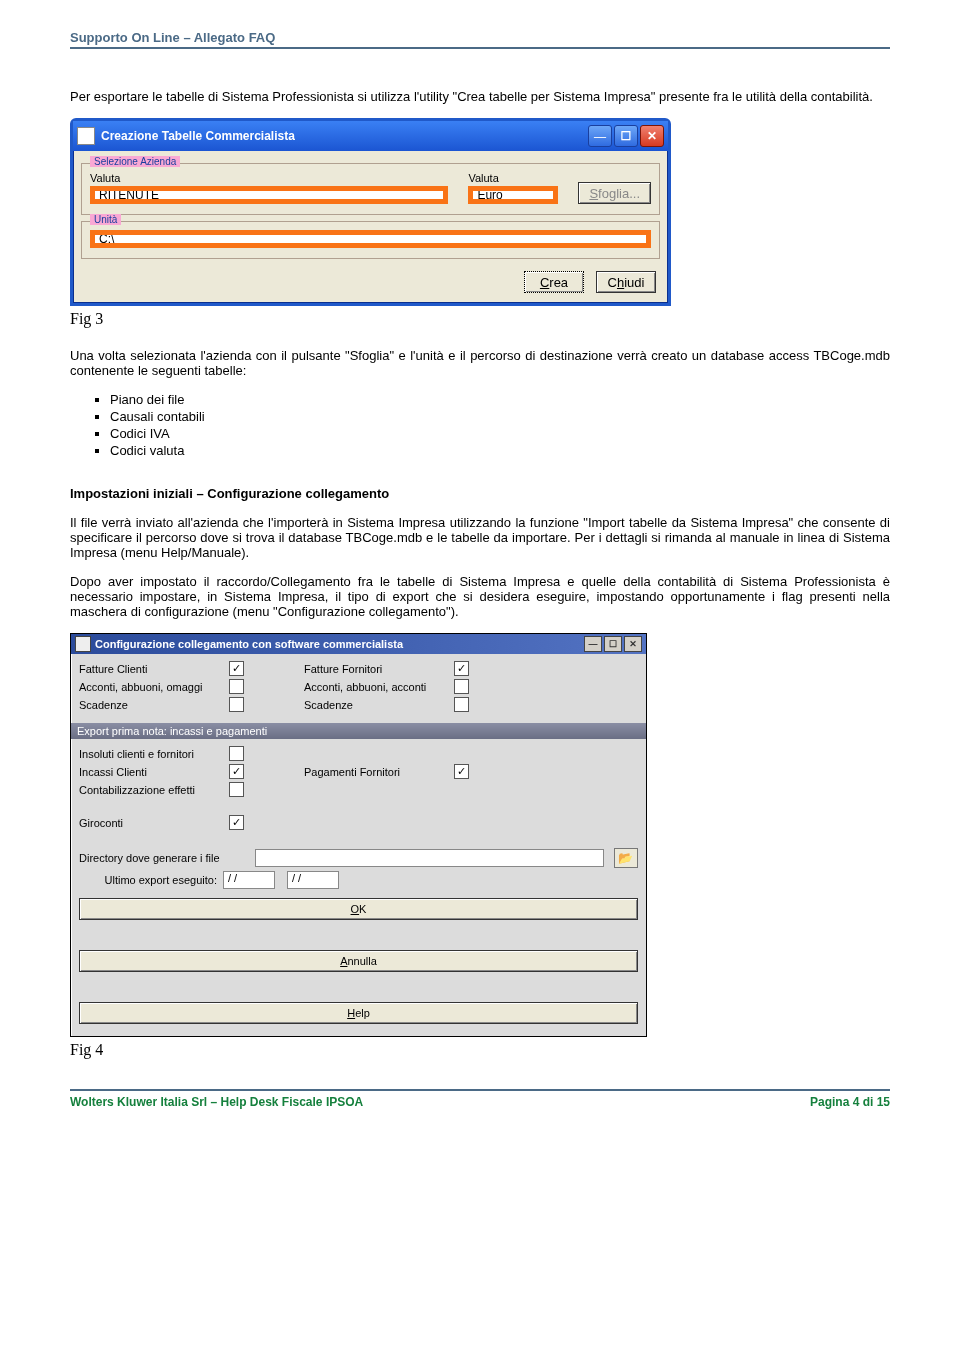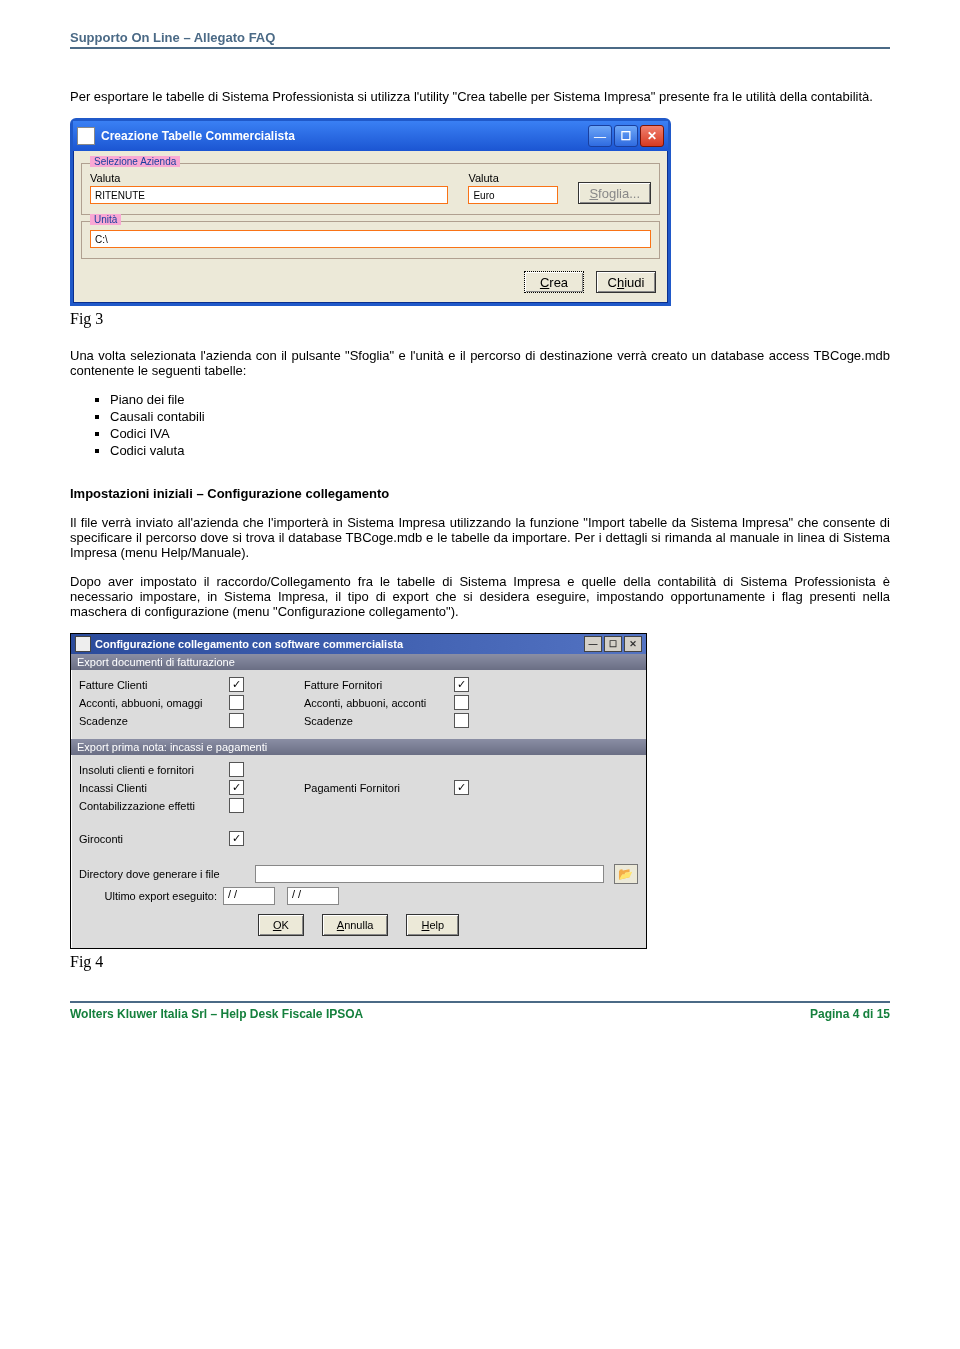--- a/index.html
+++ b/index.html
@@ -67,22 +67,22 @@
     position:relative;
   }
   .fieldset .legend {
     position:absolute; top:-8px; left:8px; background:#f9a8d4;
     padding:0 4px; color:#1a3f9e; font-size:10px;
   }
   .field-row { display:flex; gap:20px; align-items:flex-end; }
   .field-col { display:flex; flex-direction:column; }
   .field-label { margin-bottom:2px; }
   .text-input {
-    height:18px; border:1px solid #f97316; background:#fff;
-    padding:1px 4px; box-sizing:border-box; font-size:10px;
+    height:18px; border:5px solid #f97316; background:#fff;
+    padding:1px 4px; box-sizing:border-box; font-size:12px;
   }
   .xp-button {
     height:22px; border:1px solid #333; background:#ece9d8;
     font-size:13px; padding: 0 10px; min-width:60px;
     box-shadow: 1px 1px 0 #fff inset, -1px -1px 0 #888 inset;
   }
   .xp-button.disabled { color:#888; }
   .btn-row { display:flex; justify-content:flex-end; gap:12px; padding: 6px 4px 0 0; }
 
   
@@ -111,21 +111,21 @@
   .cl-body { padding: 4px 8px 8px 8px; }
   .cl-row { display:flex; align-items:center; margin:3px 0; }
   .cl-label { width:150px; }
   .cl-label2 { width:150px; margin-left:60px; }
   .chk { width:13px; height:13px; border:1px solid #555; background:#fff; display:inline-flex; align-items:center; justify-content:center; font-size:10px; }
   .chk.checked::after { content:"✓"; font-size:11px; line-height:11px; }
   .cl-input { border:1px solid #888; background:#fff; height:16px; padding:0 4px; font-size:11px; width:42px; display:inline-block; }
   .cl-input.wide { flex:1; margin:0 6px; }
   .dir-row { display:flex; align-items:center; margin:3px 0; }
   .small-btn { width:22px; height:18px; border:1px solid #777; background:#ece9d8; display:flex; align-items:center; justify-content:center; font-size:12px; margin-left:4px;}
-  .cl-btn-row { display:flex; justify-content:center; gap:18px; padding:6px 0 4px 0; }
+  .cl-btn-row { display:flex; justify-content:flex-end; gap:30px; padding:6px 0 4px 0;flex-direction:column; }
   .cl-button { height:22px; border:1px solid #333; background:#ece9d8; font-size:11px; padding:0 14px; box-shadow: 1px 1px 0 #fff inset, -1px -1px 0 #888 inset;}
 </style>
 </head>
 <body>
 
 <div class="page">
 
   <div class="header-title">Supporto On Line – Allegato FAQ</div>
   <hr class="hr-top">
 
@@ -188,21 +188,20 @@
     <div class="cl-titlebar">
       <span class="cl-icon"></span>
       <span class="cl-title">Configurazione collegamento con software commercialista</span>
       <div class="cl-btns">
         <div class="cl-btn">—</div>
         <div class="cl-btn">☐</div>
         <div class="cl-btn">✕</div>
       </div>
     </div>
 
-    <div class="section-bar">Export documenti di fatturazione</div>
     <div class="cl-body">
       <div class="cl-row">
         <span class="cl-label">Fatture Clienti</span>
         <span class="chk checked"></span>
         <span class="cl-label2">Fatture Fornitori</span>
         <span class="chk checked"></span>
       </div>
       <div class="cl-row">
         <span class="cl-label">Acconti, abbuoni, omaggi</span>
         <span class="chk"></span>

